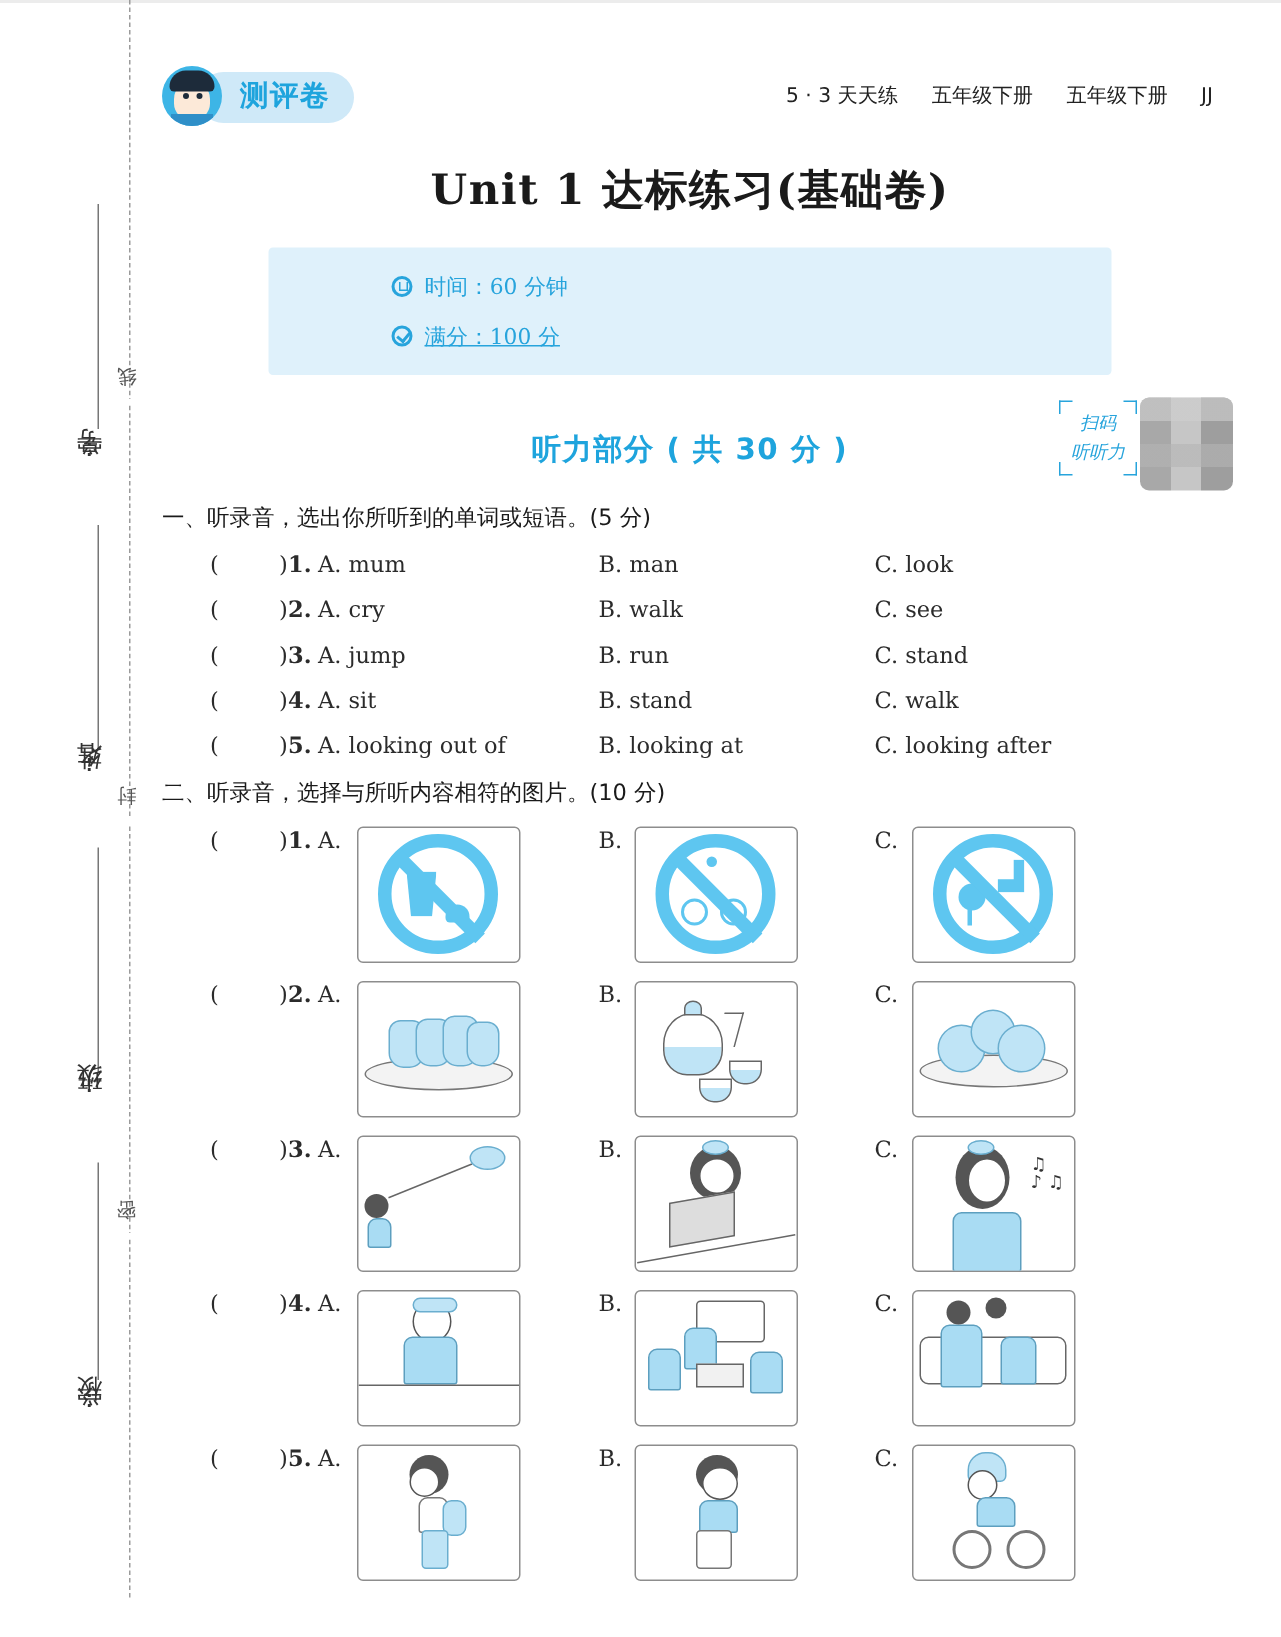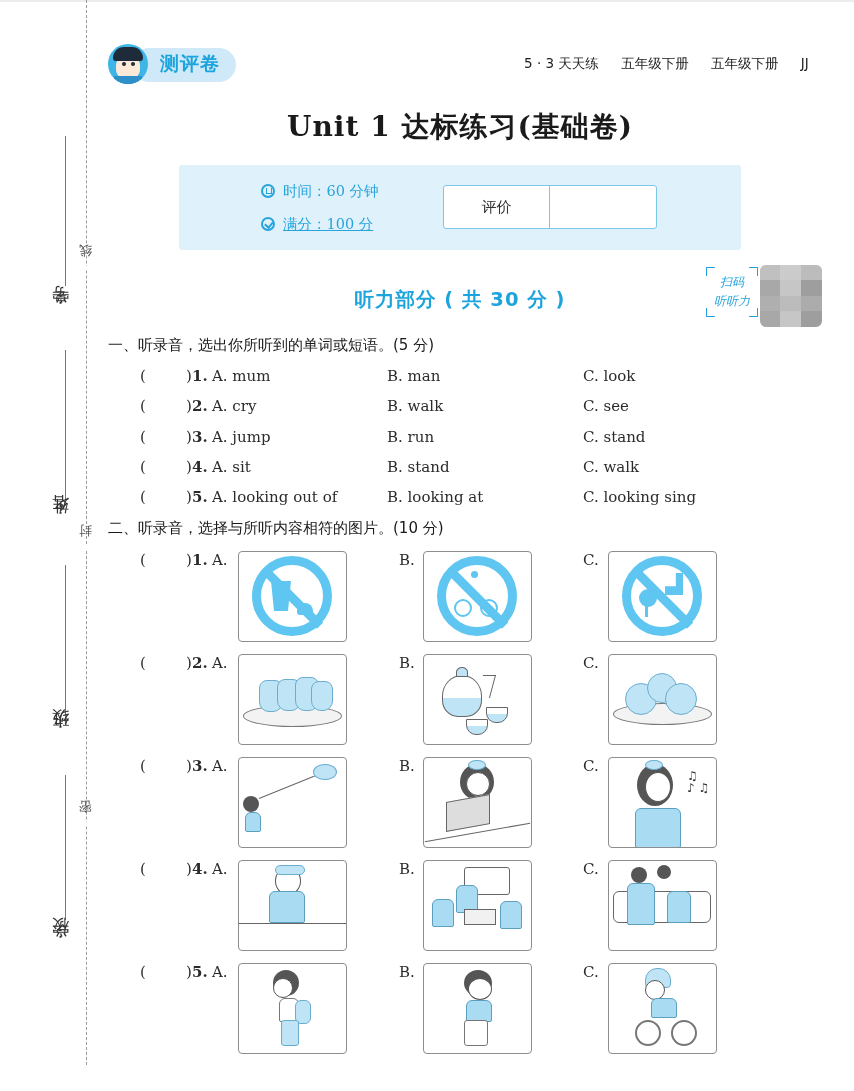--- a/index.html
+++ b/index.html
@@ -65,21 +65,21 @@
              background:linear-gradient(#c8c8c8 0 25%, transparent 25% 50%, #a8a8a8 50% 75%, transparent 75%); opacity:.6; }
 
   .q-title { position:absolute; left:108px; font-family:"DejaVu Sans","Liberation Sans",sans-serif; font-size:15px; color:#1a1a1a; white-space:nowrap; }
 
   .row { position:absolute; left:140px; height:22px; font-size:15px; color:#2b2b2b; white-space:nowrap; }
   .row .paren-l { position:absolute; left:0; top:0; }
   .row .paren-r { position:absolute; left:46px; top:0; }
   .row .num { position:absolute; left:52px; top:0; font-weight:bold; }
   .row .opt { position:absolute; top:0; }
   .row .optA { left:72px; }
-  .row .optB { left:247px; }
+  .row .optB { left:259px; }
   .row .optC { left:443px; }
 
   .pic-row { position:absolute; left:140px; height:95px; width:600px; font-size:15px; color:#2b2b2b; }
   .pic-row .paren-l { position:absolute; left:0; top:0; }
   .pic-row .paren-r { position:absolute; left:46px; top:0; }
   .pic-row .num { position:absolute; left:52px; top:0; font-weight:bold; }
   .pic-row .lblA { position:absolute; left:72px; top:0; }
   .pic-row .lblB { position:absolute; left:259px; top:0; }
   .pic-row .lblC { position:absolute; left:443px; top:0; }
   .pic { position:absolute; top:0; width:107px; height:89px; border:1px solid #8d8d8d; border-radius:4px; background:#fff; overflow:hidden; }
@@ -137,24 +137,20 @@
 </div>
 
 <div class="title">Unit 1 达标练习(基础卷)</div>
 
 <div class="info-box">
   <div class="info-row" style="top:17px;">
     <span class="ico clock"></span><span>时间：60 分钟</span>
   </div>
   <div class="info-row" style="top:50px;text-decoration:underline;">
     <span class="ico check"></span><span>满分：100 分</span>
-  </div>
-  <div class="eval-table">
-    <div class="eval-label">评价</div>
-    <div class="eval-value"></div>
   </div>
 </div>
 
 <div class="section-head">听力部分 ( 共 30 分 )</div>
 <div class="qr-label">
   <div class="corner tl"></div>
     <div class="corner tr"></div>
     <div class="corner bl"></div>
     <div class="corner br"></div>
   <div class="txt">
@@ -197,21 +193,21 @@
   <span class="opt optA">A. sit</span>
   <span class="opt optB">B. stand</span>
   <span class="opt optC">C. walk</span>
 </div>
 <div class="row" style="top:488px;">
   <span class="paren-l">(</span>
   <span class="paren-r">)</span>
   <span class="num">5.</span>
   <span class="opt optA">A. looking out of</span>
   <span class="opt optB">B. looking at</span>
-  <span class="opt optC">C. looking sing</span>
+  <span class="opt optC">C. looking after</span>
 </div>
 
 <div class="q-title" style="top:519px;">二、听录音，选择与所听内容相符的图片。(10 分)</div>
 
 <div class="pic-row" style="top:551px;">
   <span class="paren-l">(</span>
   <span class="paren-r">)</span>
   <span class="num">1.</span>
   <span class="lblA">A.</span>
   <span class="lblB">B.</span>

